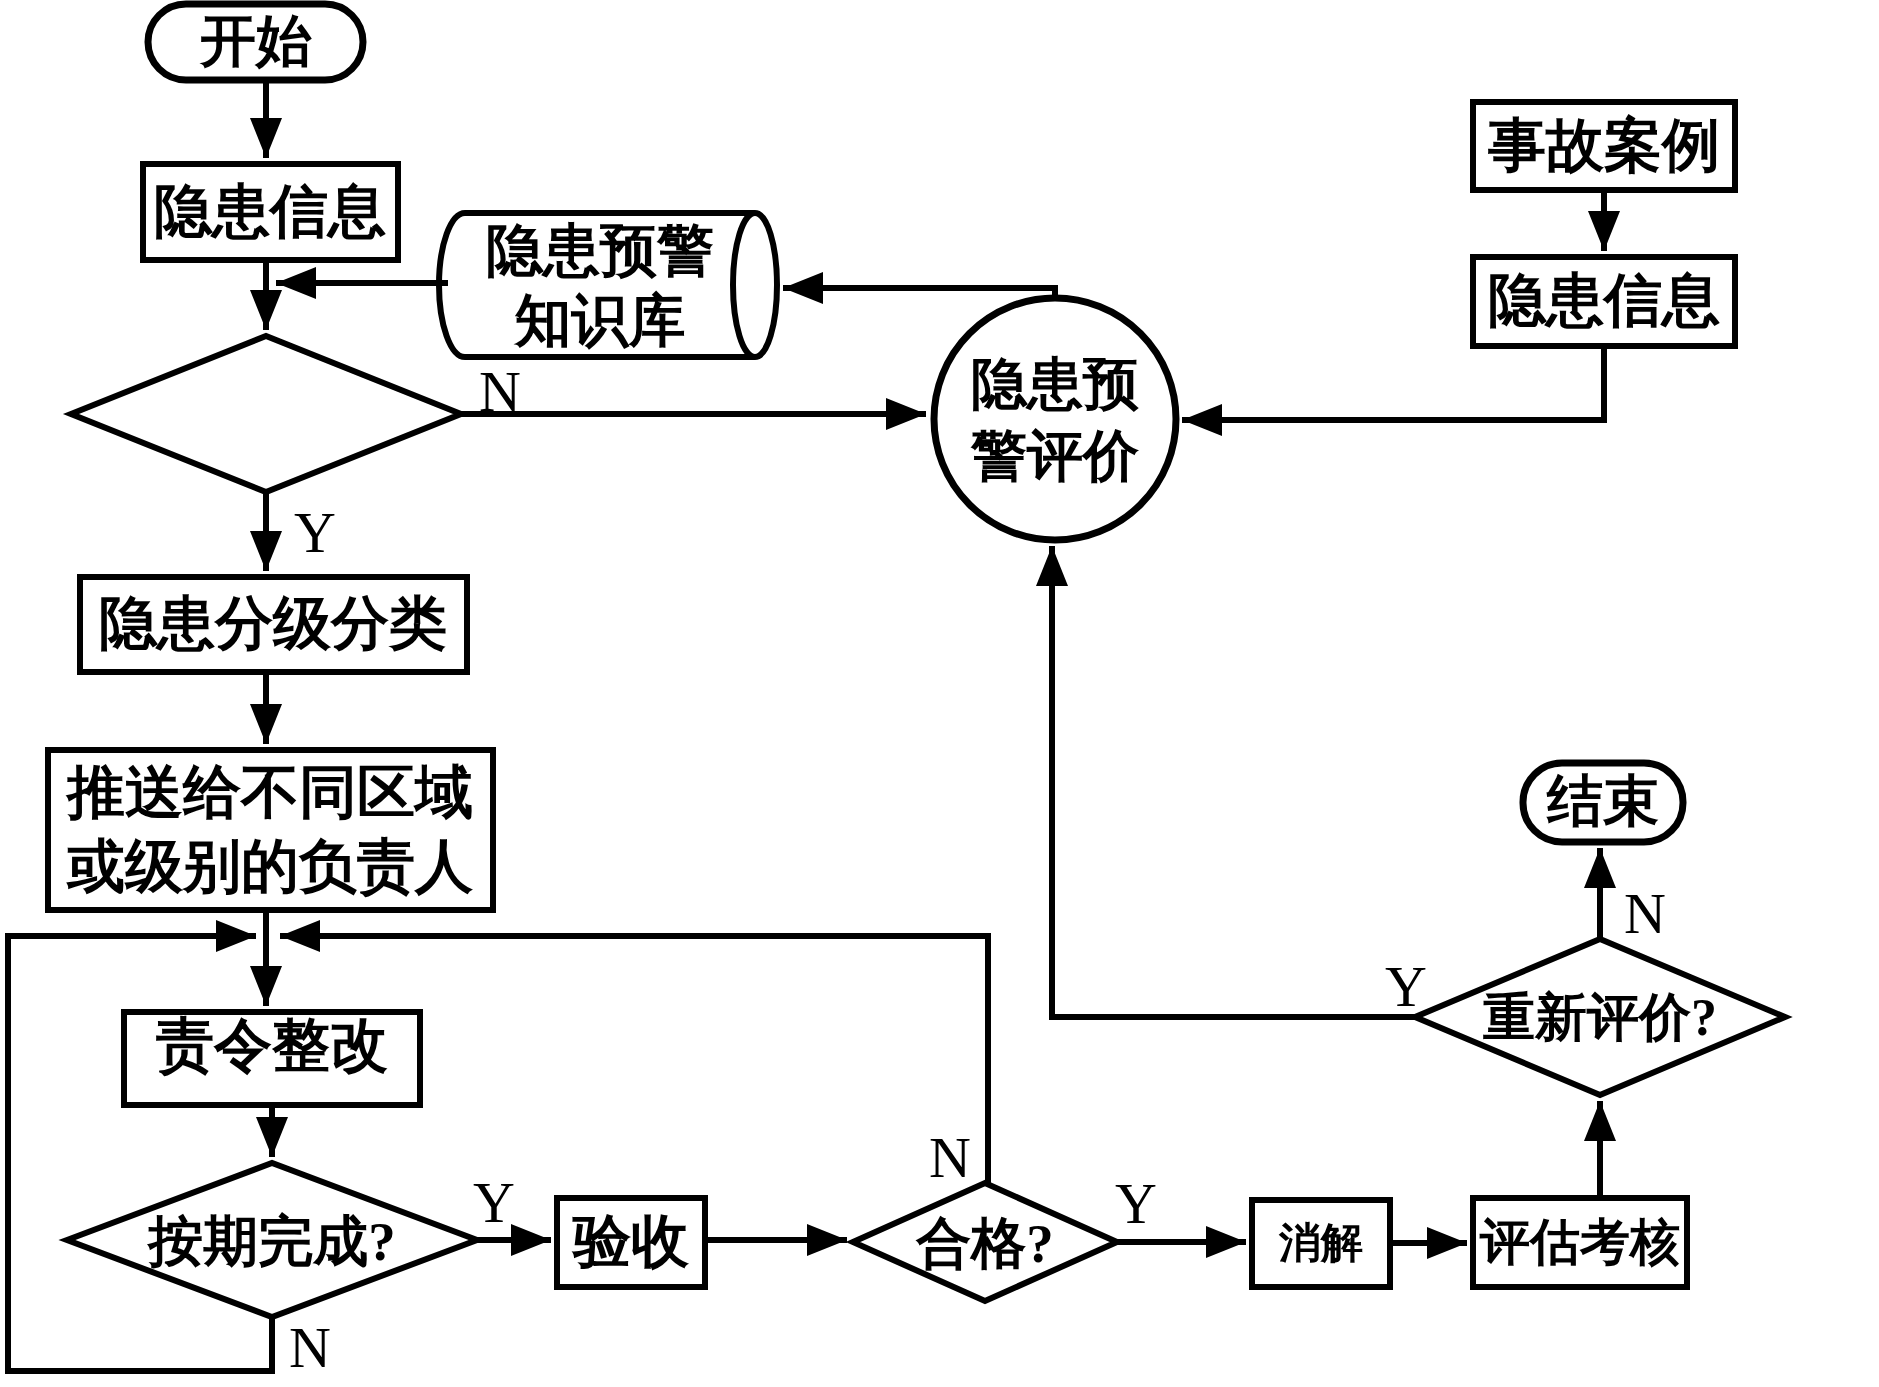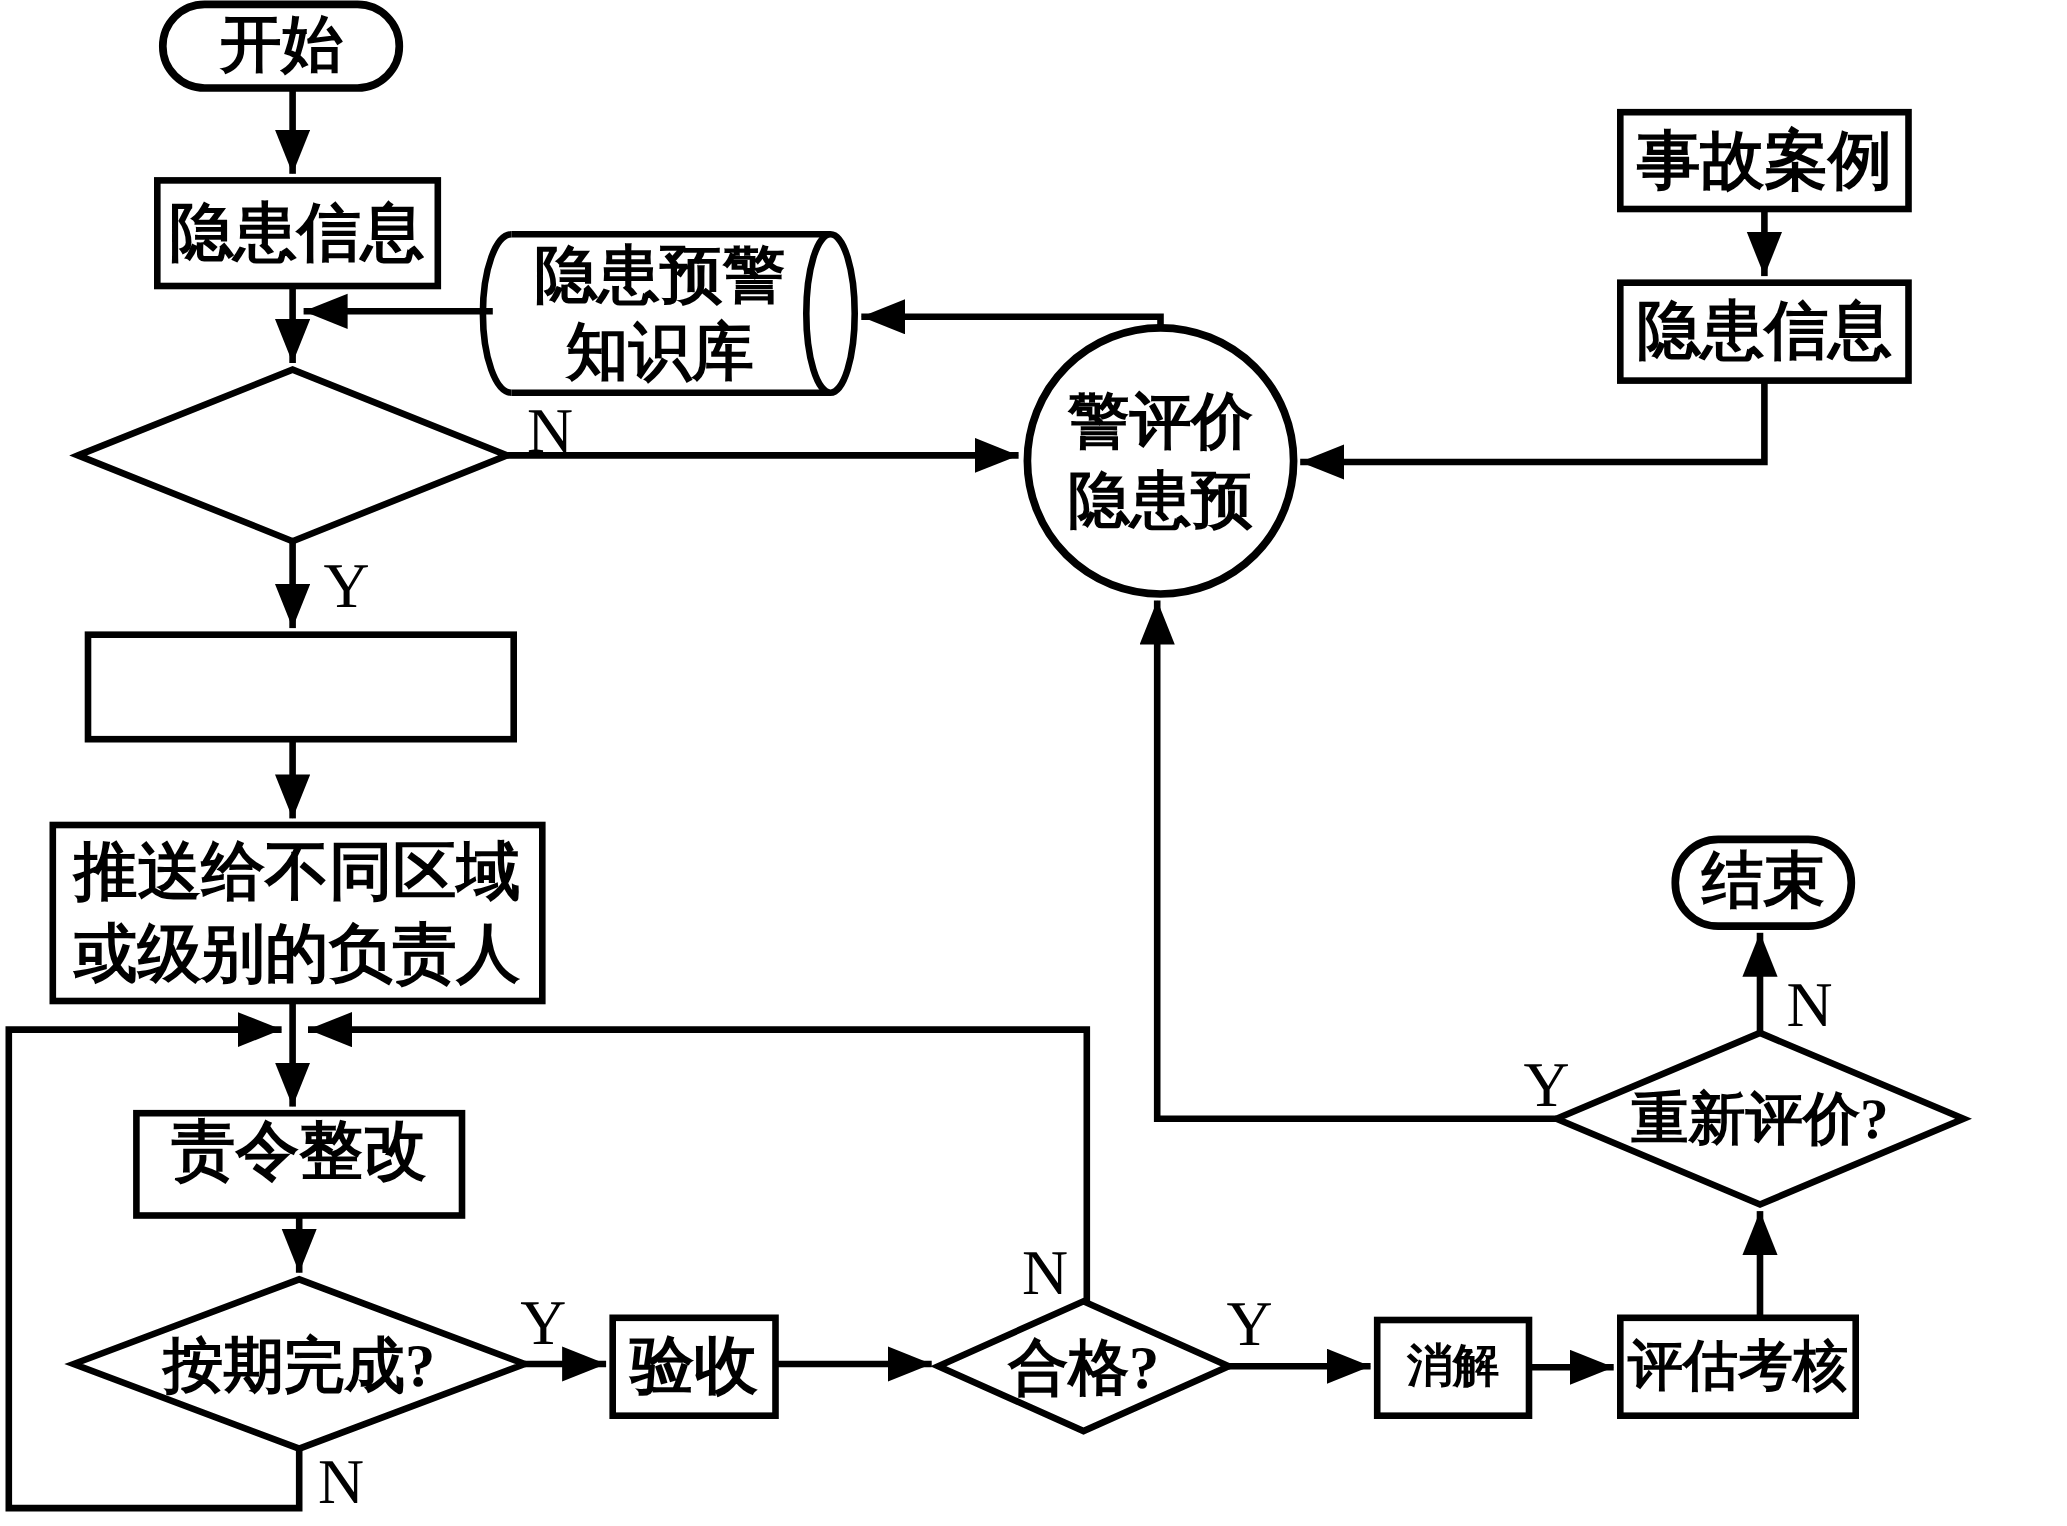--- a/index.html
+++ b/index.html
@@ -114,20 +114,21 @@
   <div class="lbl" style="left:256px; top:42px;  font-size:56px;">开始</div>
 
   <div class="lbl" style="left:270px; top:212px; font-size:58px;">隐患信息</div>
 
   <div class="lbl" style="left:600px; top:286px; font-size:57px; line-height:70px;">
     <div>隐患预警</div>
     <div>知识库</div>
   </div>
 
 
+  <div class="lbl" style="left:273px; top:624px; font-size:58px;">隐患分级分类</div>
 
   <div class="lbl" style="left:270px; top:830px; font-size:58px; line-height:74px;">
     <div>推送给不同区域</div>
     <div>或级别的负责人</div>
   </div>
 
   <div class="lbl" style="left:272px; top:1046px; font-size:58px;">责令整改</div>
 
   <div class="lbl" style="left:272px; top:1242px; font-size:55px;">按期完成?</div>
 
@@ -141,22 +142,22 @@
 
   <div class="lbl" style="left:1600px; top:1018px; font-size:52px;">重新评价?</div>
 
   <div class="lbl" style="left:1603px; top:802px; font-size:56px;text-align:right;">结束</div>
 
   <div class="lbl" style="left:1604px; top:146px; font-size:58px;">事故案例</div>
 
   <div class="lbl" style="left:1604px; top:301px; font-size:58px;">隐患信息</div>
 
   <div class="lbl" style="left:1055px; top:420px; font-size:56px; line-height:72px;">
+    <div>隐患预</div>
     <div>警评价</div>
-    <div>隐患预</div>
   </div>
 
   <div class="edge-lbl" style="left:500px;  top:391px;  font-size:58px;">N</div>
   <div class="edge-lbl" style="left:315px;  top:532px;  font-size:58px;">Y</div>
   <div class="edge-lbl" style="left:494px;  top:1202px; font-size:58px;">Y</div>
   <div class="edge-lbl" style="left:310px;  top:1347px; font-size:58px;">N</div>
   <div class="edge-lbl" style="left:950px;  top:1157px; font-size:58px;">N</div>
   <div class="edge-lbl" style="left:1136px; top:1203px; font-size:58px;">Y</div>
   <div class="edge-lbl" style="left:1406px; top:986px;  font-size:58px;">Y</div>
   <div class="edge-lbl" style="left:1645px; top:913px;  font-size:58px;">N</div>

